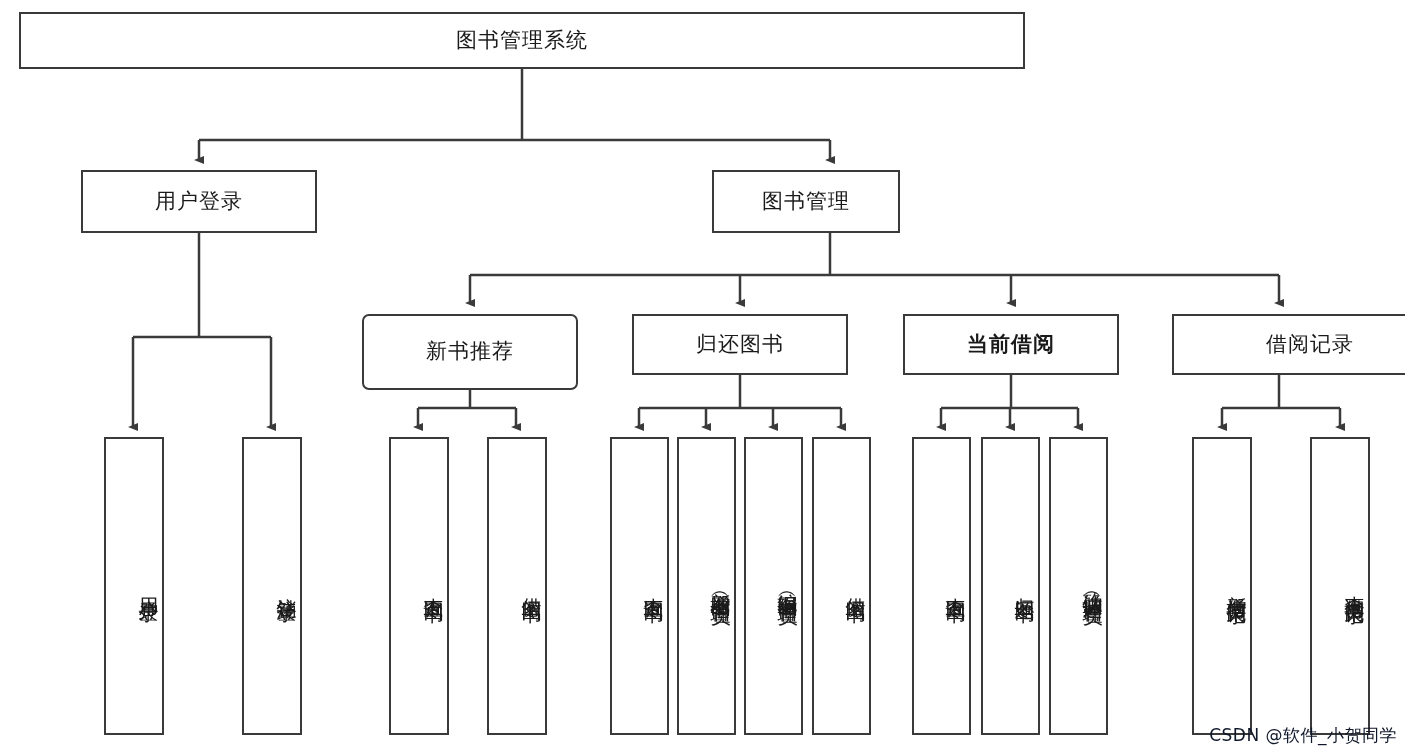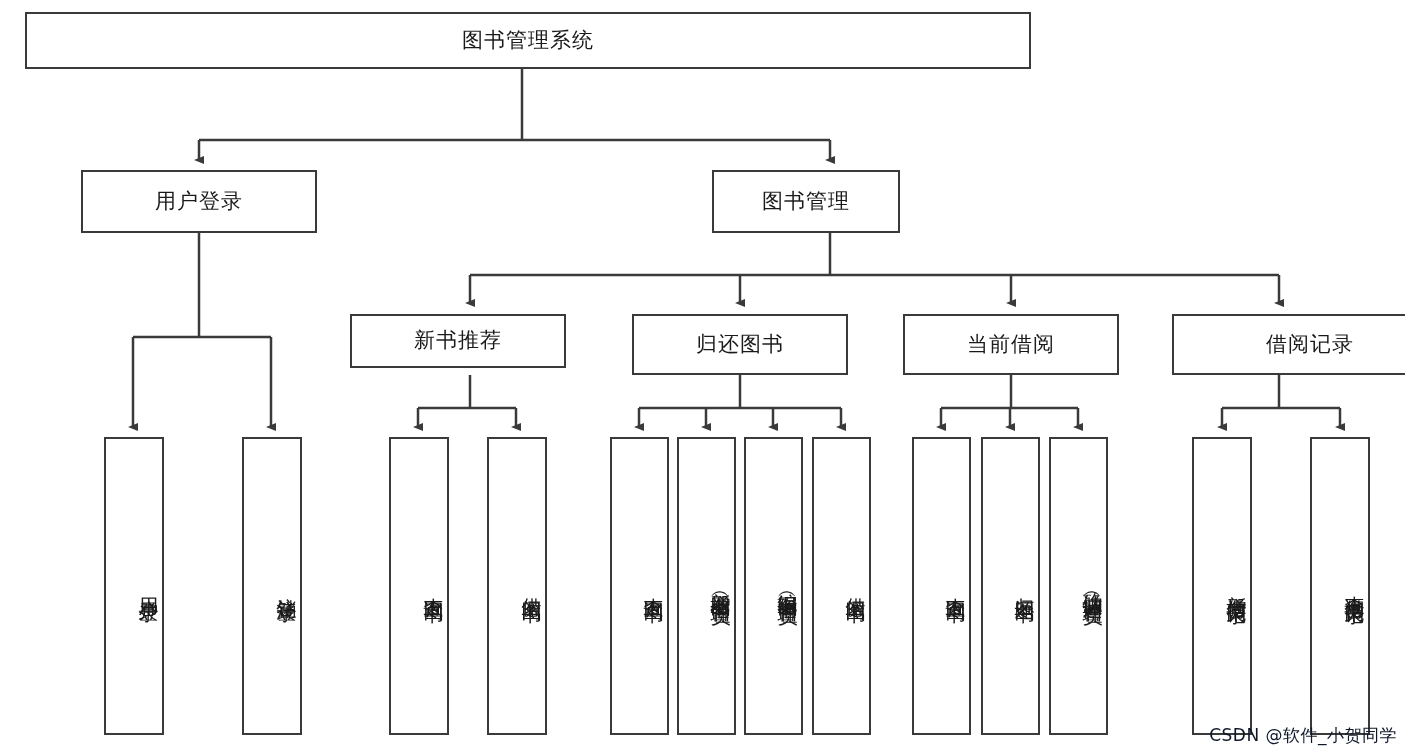--- a/index.html
+++ b/index.html
@@ -114,38 +114,38 @@
       <path d="M1010,408 L1010,427" marker-end="url(#arrow)"></path>
       <path d="M1078,408 L1078,427" marker-end="url(#arrow)"></path>
 
       <path d="M1279,375 L1279,408"></path>
       <path d="M1222,408 L1340,408"></path>
       <path d="M1222,408 L1222,427" marker-end="url(#arrow)"></path>
       <path d="M1340,408 L1340,427" marker-end="url(#arrow)"></path>
     </g>
   </svg>
 
-  <div class="node horiz" style="left:19px; top:12px; width:1006px; height:57px;margin-left:6px;">
+  <div class="node horiz" style="left:19px; top:12px; width:1006px; height:57px;">
     <span>图书管理系统</span>
   </div>
 
   <div class="node horiz" style="left:81px; top:170px; width:236px; height:63px;">
     <span>用户登录</span>
   </div>
   <div class="node horiz" style="left:712px; top:170px; width:188px; height:63px;">
     <span>图书管理</span>
   </div>
 
-  <div class="node horiz" style="left:350px; top:314px; width:216px; height:54px;">
+  <div class="node horiz" style="left:362px; top:314px; width:216px; height:76px;border-radius:7px;">
     <span>新书推荐</span>
   </div>
   <div class="node horiz" style="left:632px; top:314px; width:216px; height:61px;">
     <span>归还图书</span>
   </div>
-  <div class="node horiz" style="left:903px; top:314px; width:216px; height:61px;">
+  <div class="node horiz" style="left:903px; top:314px; width:216px; height:61px;font-weight:bold;">
     <span>当前借阅</span>
   </div>
   <div class="node horiz" style="left:1172px; top:314px; width:236px; height:61px;padding-left:40px;">
     <span>借阅记录</span>
   </div>
 
   <div class="node vert" style="left:104px; top:437px; width:60px; height:298px;">
     <span class="vlabel">用户登录</span>
   </div>
   <div class="node vert" style="left:242px; top:437px; width:60px; height:298px;">

